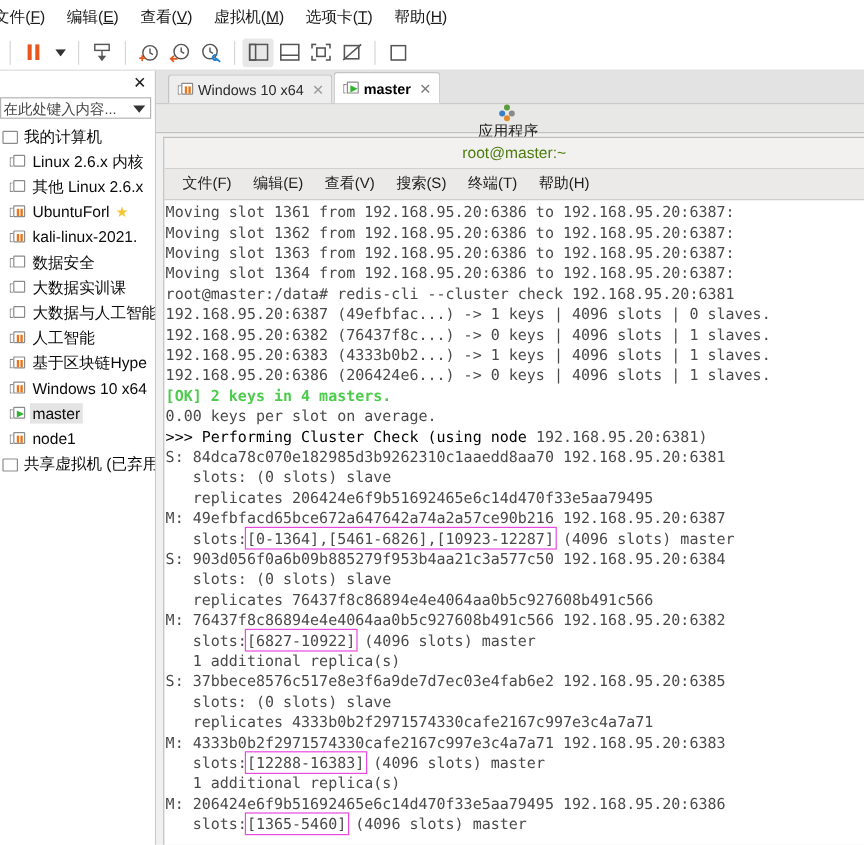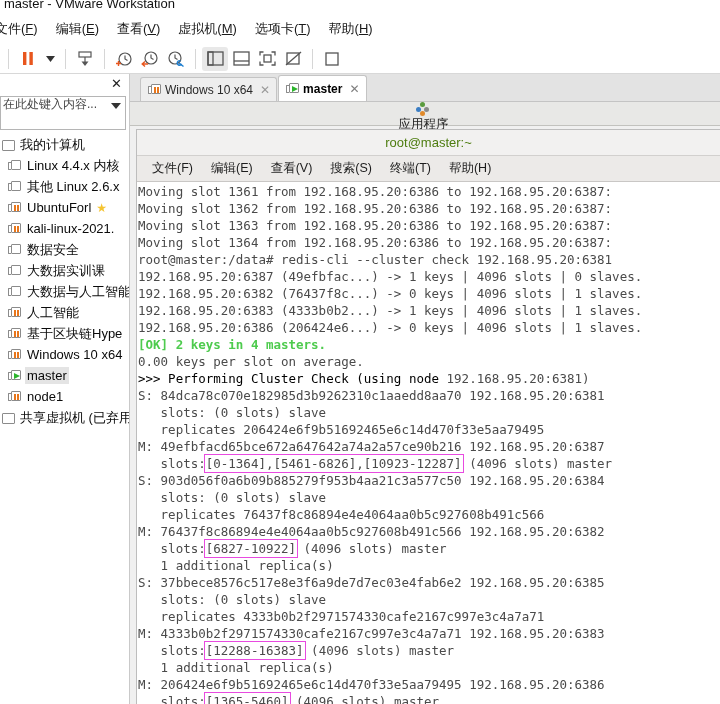--- a/index.html
+++ b/index.html
@@ -84,25 +84,25 @@
     position: relative;
     border-bottom: 1px solid #ffffff;
   }
   .lib-close {
     position: absolute; right: 7px; top: 2px;
     font-size: 13px; color: #222; cursor: default;
     font-family: "Liberation Sans", sans-serif;
   }
   .lib-search {
     margin: 0 3px 0 0;
-    height: 34px;
+    height: 18px;
     border: 1px solid #b5b5b5;
     background: #ffffff;
     display: flex;
-    align-items: flex-start;
+    align-items: flex-end;
     position: relative;
   }
   .lib-search input {
     border: 0; outline: none;
     font-size: 12px;
     color: #333;
     width: 100%;
     padding-left: 2px;
     background: transparent;
     font-family: "Liberation Sans", sans-serif;
@@ -293,23 +293,20 @@
   .hl {
     outline: 1.5px solid #e84ae0;
     outline-offset: 1px;
   }
 </style>
 </head>
 <body>
 
 <div id="app">
 
-  <div class="titlebar">
-    <div class="title">master - VMware Workstation</div>
-  </div>
 
   <div class="menubar" id="menubar">
       <div class="menuitem">文件(<u>F</u>)</div>
       <div class="menuitem">编辑(<u>E</u>)</div>
       <div class="menuitem">查看(<u>V</u>)</div>
       <div class="menuitem">虚拟机(<u>M</u>)</div>
       <div class="menuitem">选项卡(<u>T</u>)</div>
       <div class="menuitem">帮助(<u>H</u>)</div>
     </div>
 
@@ -402,21 +399,21 @@
       <div class="lib-tree" id="lib-tree">
           <div class="lib-row">
             <div class="folder-ico"></div>
             <span class="lbl">我的计算机</span>
           </div>
           <div class="lib-row indent">
             <div class="vmicon">
               <div class="side"></div>
               <div class="scr"></div>
             </div>
-            <span class="lbl">Linux 4.4.x 内核</span>
+            <span class="lbl">Linux 2.6.x 内核</span>
           </div>
           <div class="lib-row indent">
             <div class="vmicon">
               <div class="side"></div>
               <div class="scr"></div>
             </div>
             <span class="lbl">其他 Linux 2.6.x</span>
           </div>
           <div class="lib-row indent">
             <div class="vmicon">

